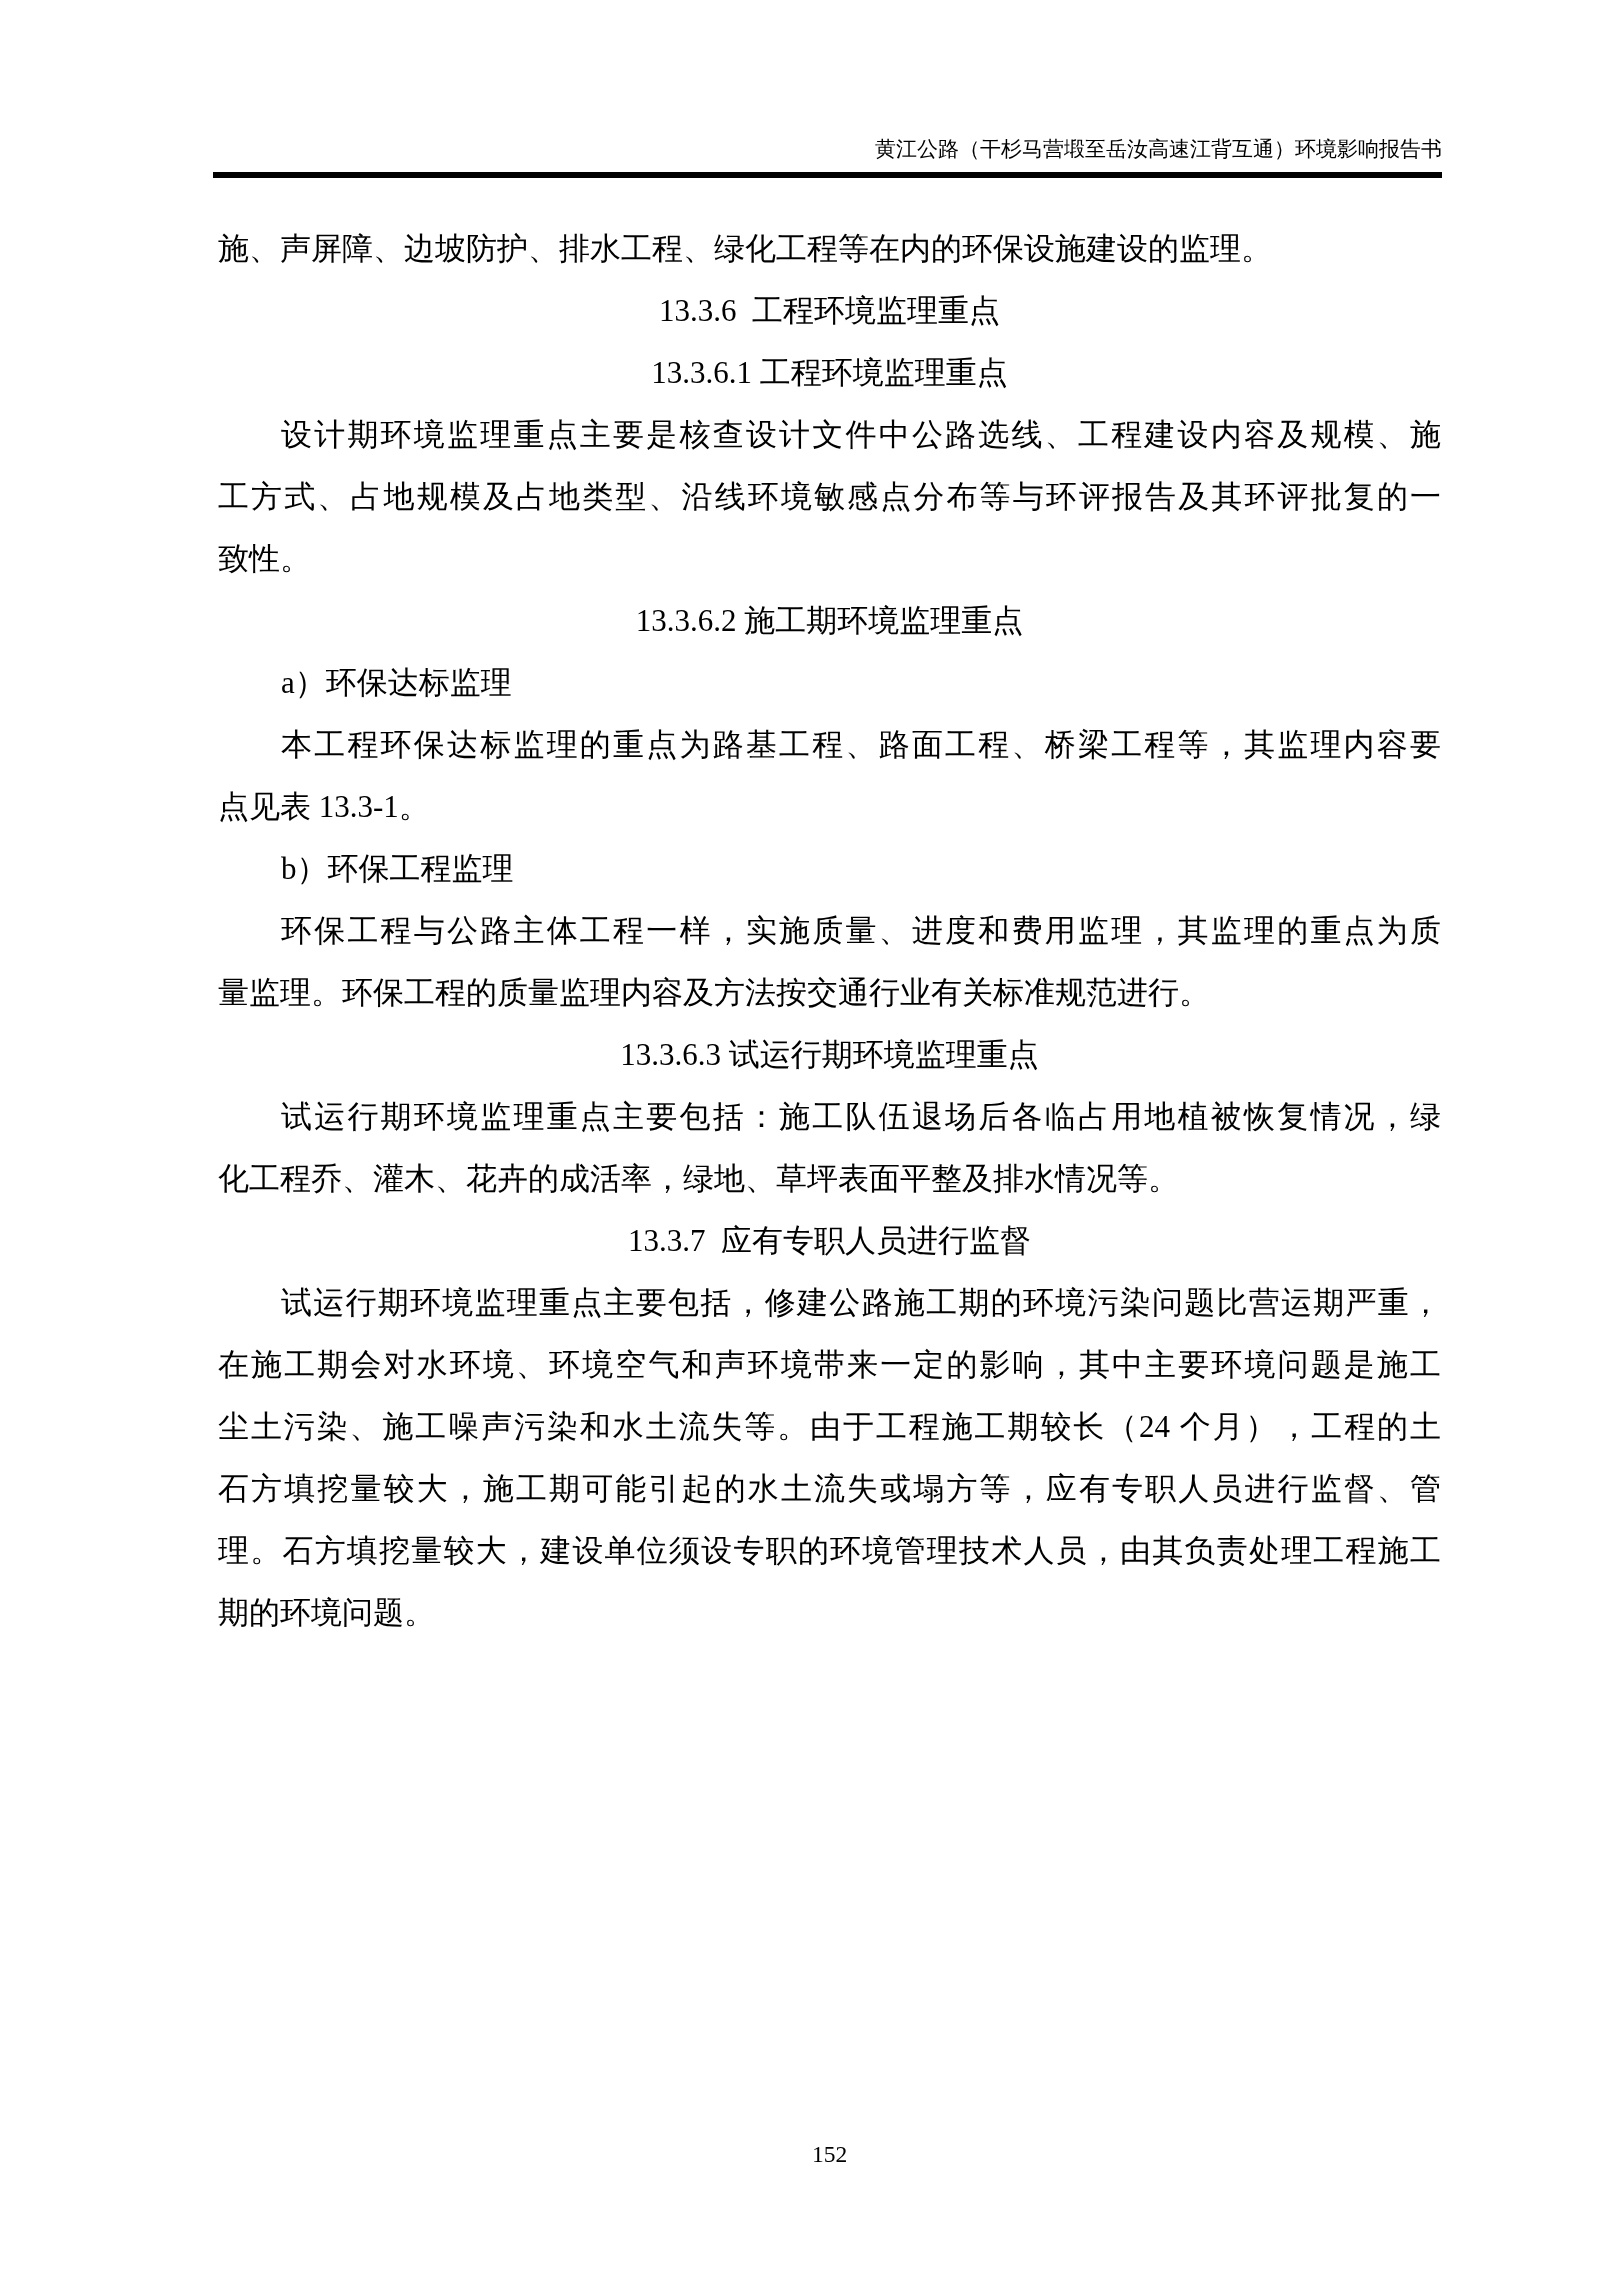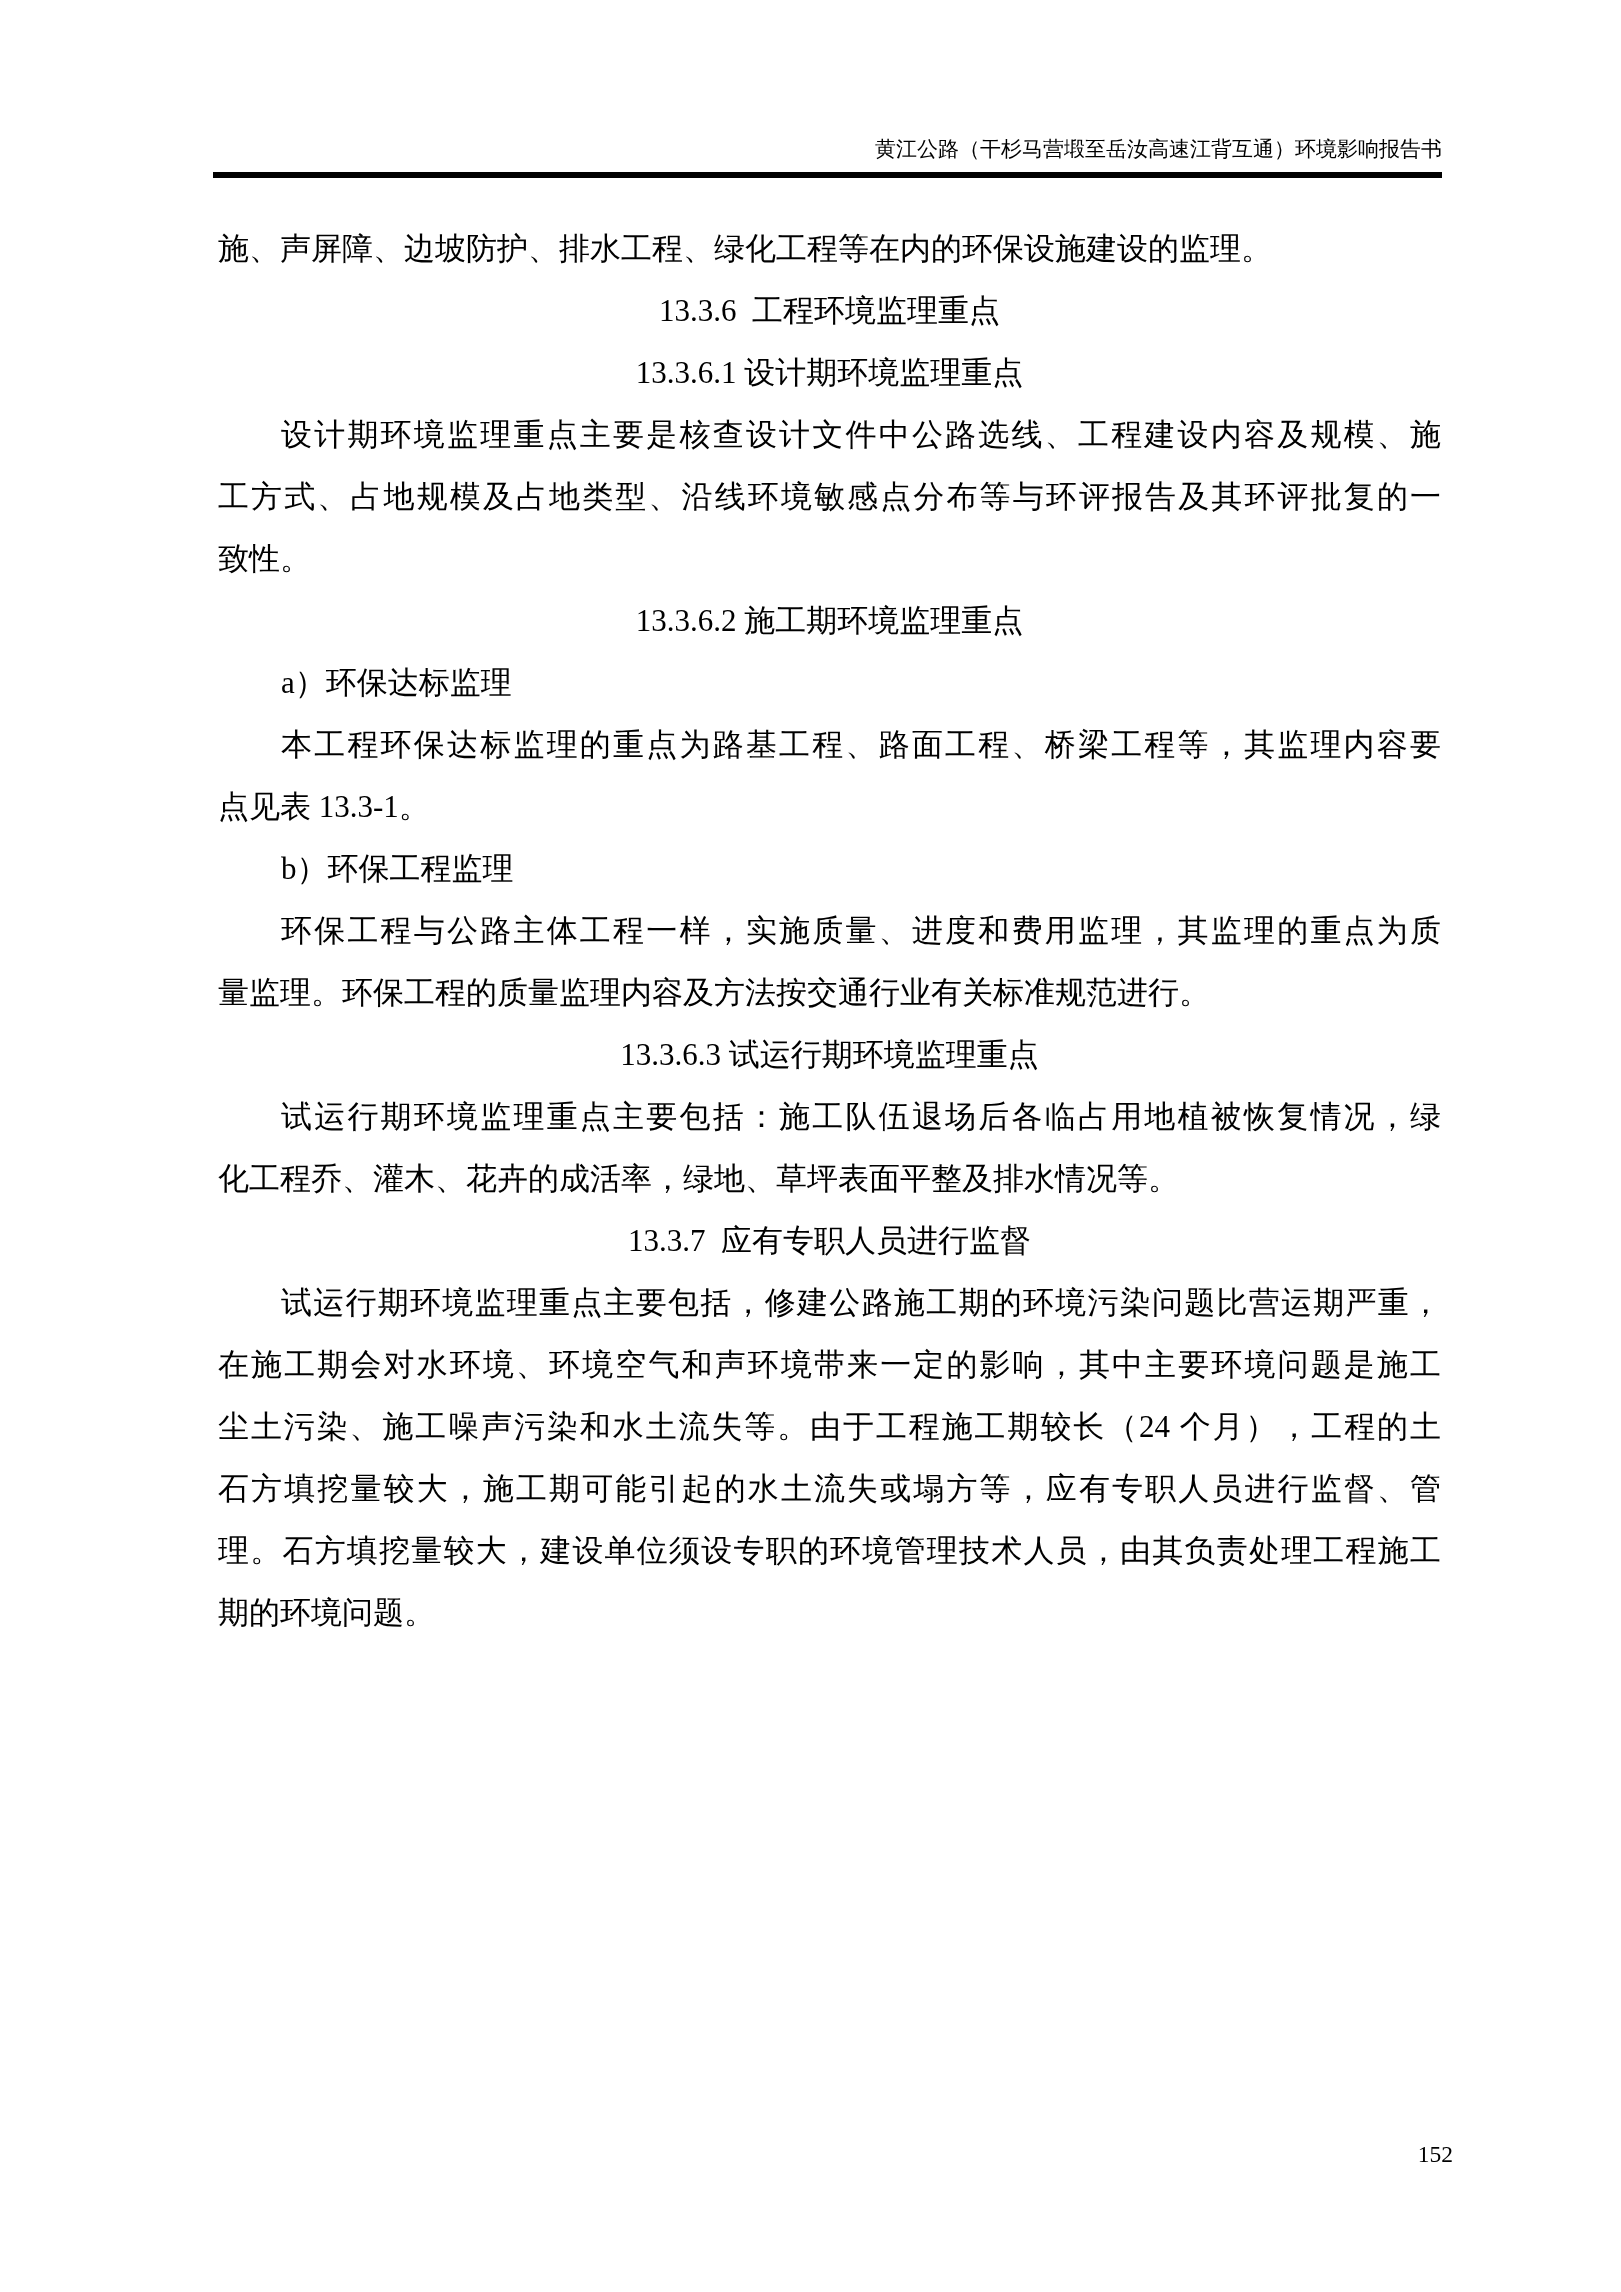--- a/index.html
+++ b/index.html
@@ -43,39 +43,39 @@
     white-space: normal;
   }
   .line.heading { white-space: pre-wrap; text-align: center; }
   .line.indent { padding-left: 63px; }
   .line.justify {
     text-align: justify;
     text-align-last: justify;
   }
   .footer {
     position: absolute;
-    left: 230px; top: 2140px;
+    left: 218px; top: 2140px;
     width: 1223px;
-    text-align: right;
+    text-align: center;
     font-size: 23.5px;
     line-height: 29px;
   }
 </style>
 </head>
 <body>
 
 <div class="page">
   <div class="header">
     <span>黄江公路（干杉马营塅至岳汝高速江背互通）环境影响报告书</span>
   </div>
   <div class="header-rule"></div>
   <div class="doc-body" id="doc-body">
       <div class="line">施、声屏障、边坡防护、排水工程、绿化工程等在内的环保设施建设的监理。</div>
       <div class="line heading">13.3.6  工程环境监理重点</div>
-      <div class="line heading">13.3.6.1 设计期环境监理重点</div>
+      <div class="line heading">13.3.6.1 工程环境监理重点</div>
       <div class="line indent justify">设计期环境监理重点主要是核查设计文件中公路选线、工程建设内容及规模、施</div>
       <div class="line justify">工方式、占地规模及占地类型、沿线环境敏感点分布等与环评报告及其环评批复的一</div>
       <div class="line">致性。</div>
       <div class="line heading">13.3.6.2 施工期环境监理重点</div>
       <div class="line indent">a）环保达标监理</div>
       <div class="line indent justify">本工程环保达标监理的重点为路基工程、路面工程、桥梁工程等，其监理内容要</div>
       <div class="line">点见表 13.3-1。</div>
       <div class="line indent">b）环保工程监理</div>
       <div class="line indent justify">环保工程与公路主体工程一样，实施质量、进度和费用监理，其监理的重点为质</div>
       <div class="line">量监理。环保工程的质量监理内容及方法按交通行业有关标准规范进行。</div>

